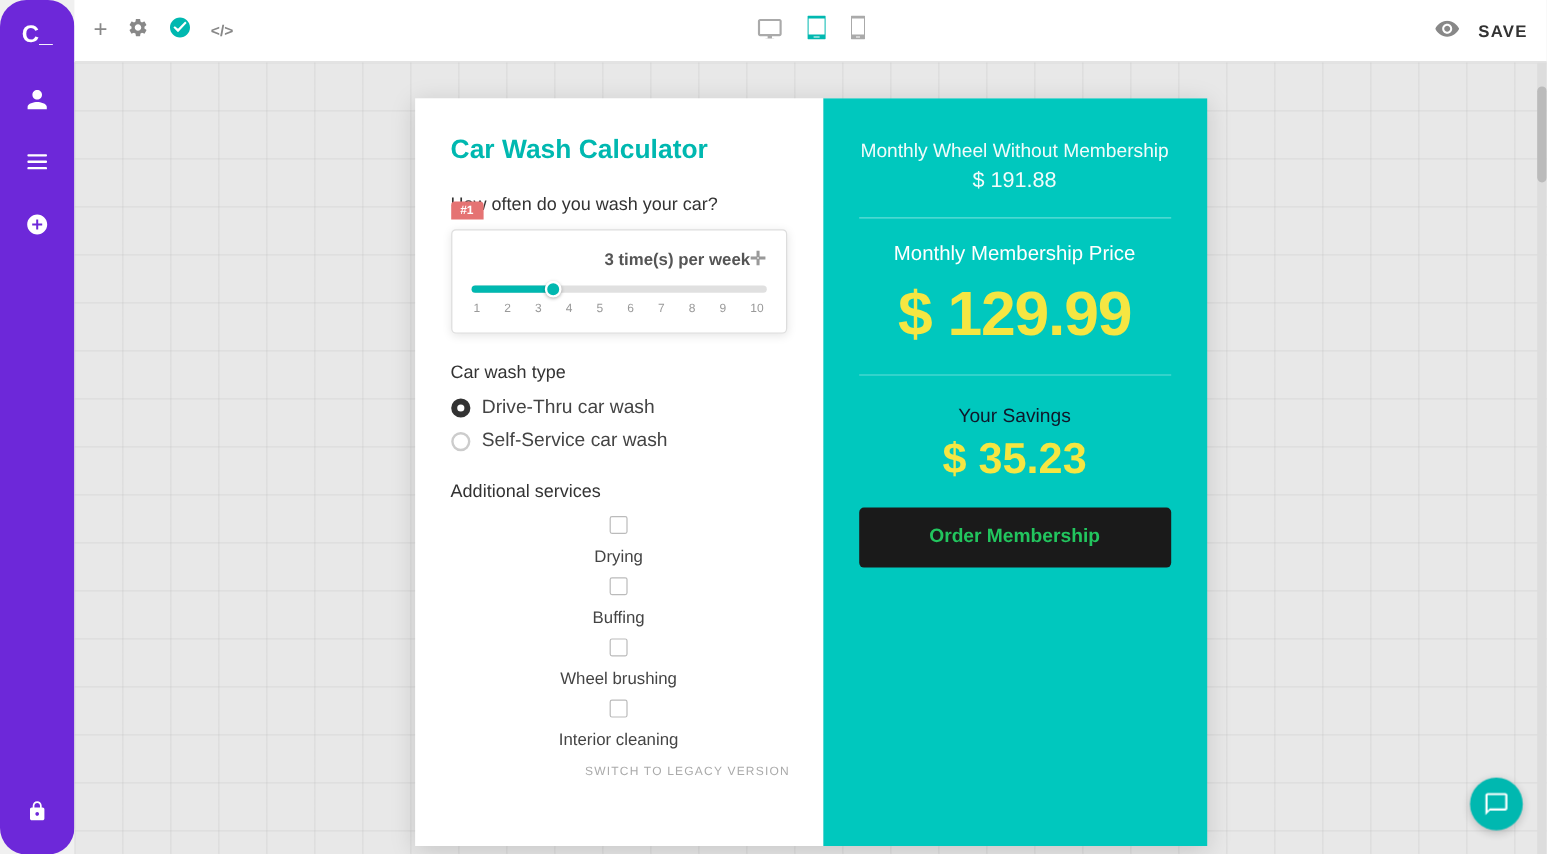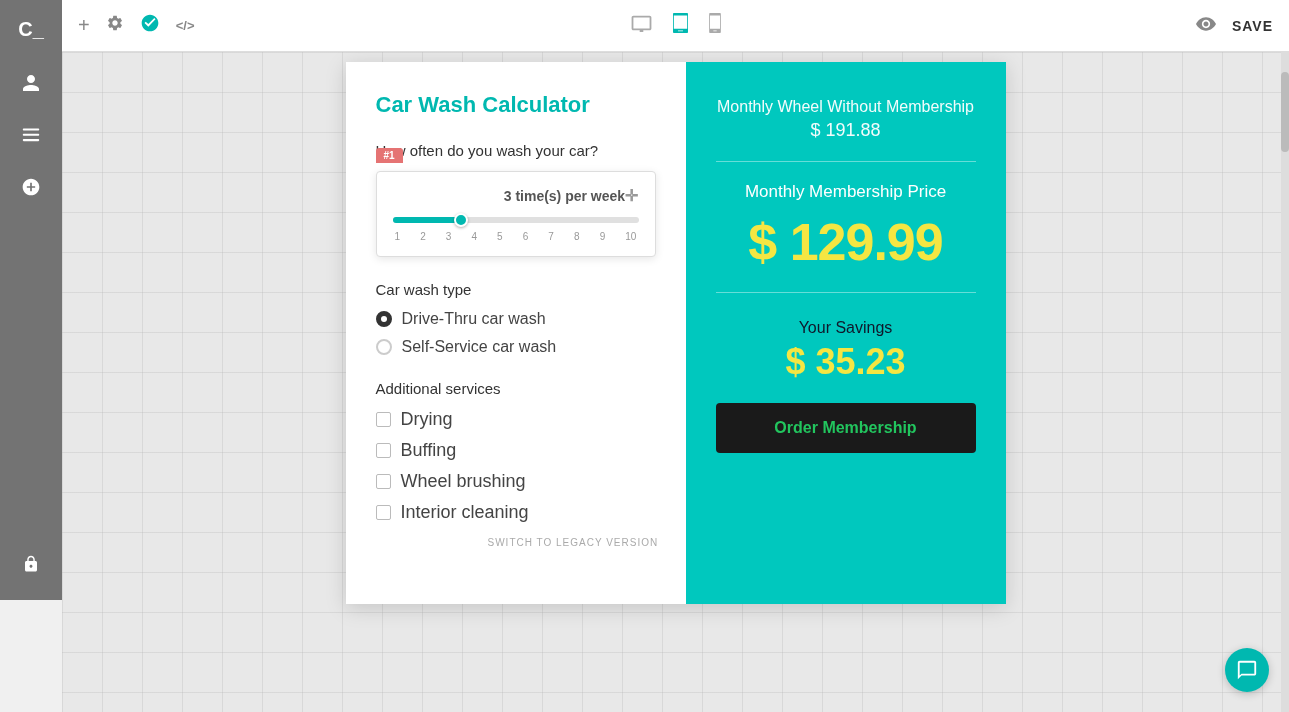--- a/index.html
+++ b/index.html
@@ -1,28 +1,29 @@
 <!DOCTYPE html>
 <html><head>
   <meta charset="utf-8">
   <style>
     * { box-sizing: border-box; margin: 0; padding: 0; }
     body { font-family: Arial, sans-serif; background: #f0f0f0; width: 1289px; height: 712px; overflow: hidden; display: flex; }
 
     
     .sidebar {
       width: 62px;
-      background: #737373;
+      background: #6d28d9;
       display: flex;
       flex-direction: column;
       align-items: center;
       padding: 10px 0;
       gap: 0;
       flex-shrink: 0;
-      height: 600px;
+      height: 712px;
+      border-radius: 22px;
     }
     .sidebar-logo {
       color: white;
       font-size: 20px;
       font-weight: bold;
       padding: 8px 0 16px;
       cursor: pointer;
     }
     .sidebar-item {
       width: 100%;
@@ -99,20 +100,21 @@
     .content {
       flex: 1;
       background: #e8e8e8;
       background-image:
         linear-gradient(rgba(180,180,180,0.3) 1px, transparent 1px),
         linear-gradient(90deg, rgba(180,180,180,0.3) 1px, transparent 1px);
       background-size: 40px 40px;
       display: flex;
       align-items: flex-start;
       justify-content: center;
+      padding: 20px;
       position: relative;
       overflow: hidden;
     }
 
     
     .widget-container {
       display: flex;
       margin-top: 10px;
       box-shadow: 0 4px 20px rgba(0,0,0,0.15);
     }
@@ -262,23 +264,24 @@
       display: flex;
       flex-direction: column;
       gap: 10px;
       margin-top: 10px;
     }
 
     .checkbox-item {
       display: flex;
       align-items: center;
       gap: 10px;
-      font-size: 18px;
+      font-size: 14px;
       color: #444;
       cursor: pointer;
+      flex-direction: column;
     }
 
     .checkbox-box {
       width: 15px;
       height: 15px;
       border: 1.5px solid #bbb;
       border-radius: 2px;
       flex-shrink: 0;
       background: white;
     }

